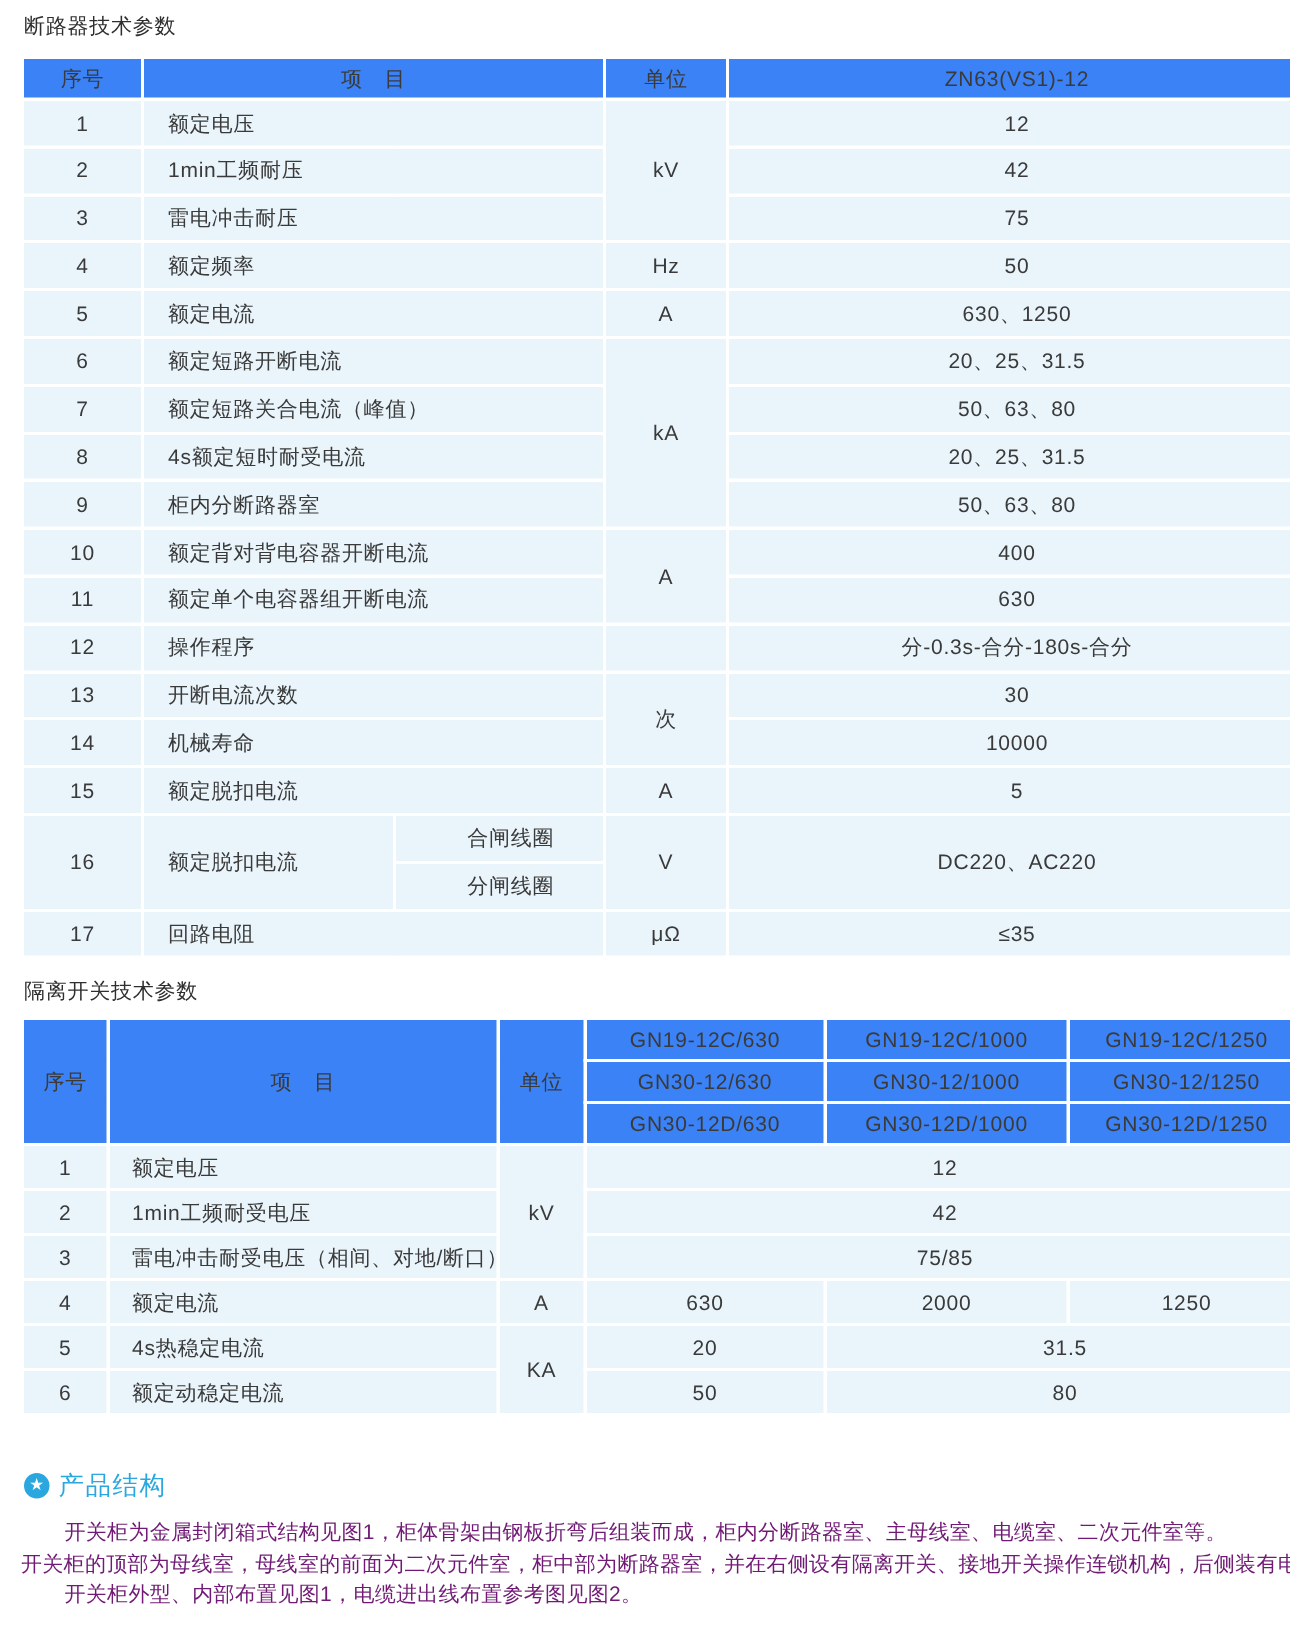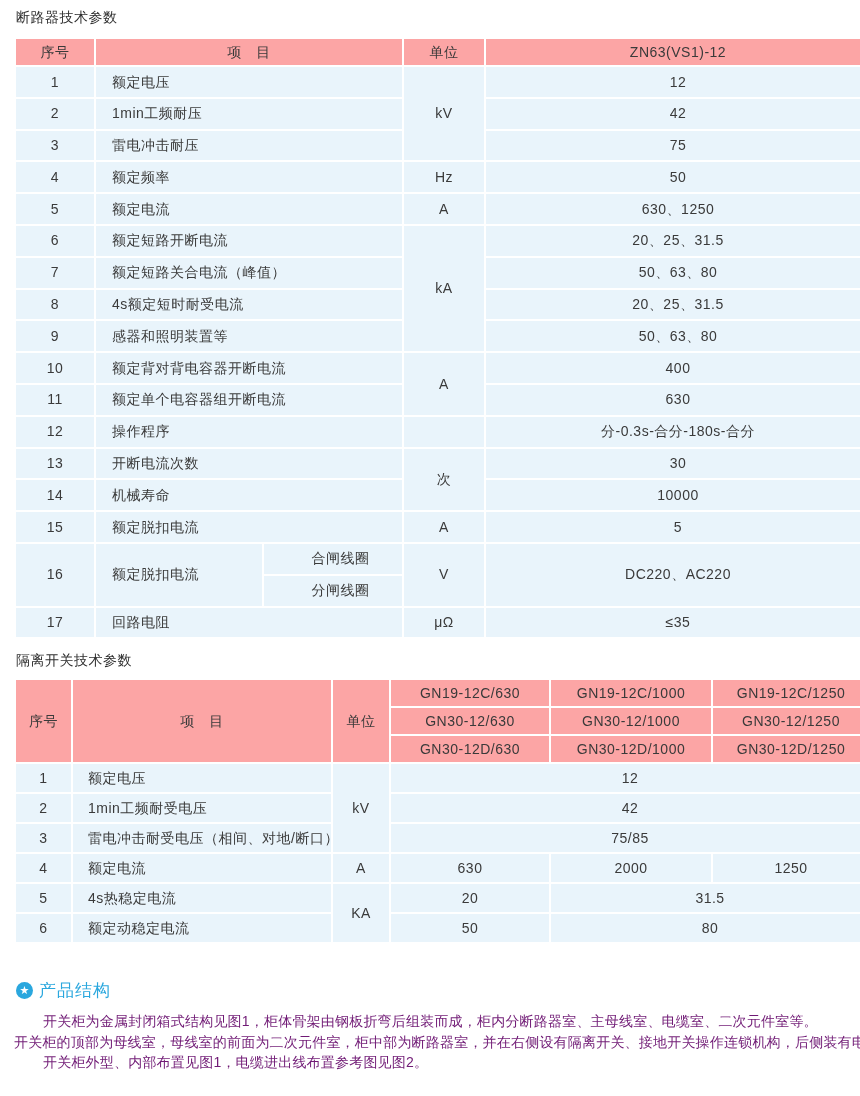--- a/index.html
+++ b/index.html
@@ -16,21 +16,21 @@
   .title1{padding:9px 0 10px 2px;}
   .title2{padding:13px 0 8px 2px;}
 
   table{border-collapse:collapse;table-layout:fixed;}
   td{
     border:2px solid #ffffff;background:#e9f4fb;
     font-size:14px;color:#3a3a3a;text-align:center;vertical-align:middle;
     padding:0;line-height:1.2;letter-spacing:0.5px;
     overflow:hidden;white-space:nowrap;
   }
-  td.hd{background:#fca5a5;color:#3a3a3a;}
+  td.hd{background:#3b82f6;color:#3a3a3a;}
   td.item{text-align:left;padding-left:16px;margin-left:16px;}
   .t2 td.item{padding-left:15px;}
   td.sub{text-align:center;padding-left:15px;}
 
   .t1{width:856px;}
   .t2{width:855px;}
   tr.h28{height:28px;}
   tr.h32{height:31.8px;}
   tr.h30{height:30px;}
 
@@ -112,21 +112,21 @@
       <td class="item" colspan="2">额定短路关合电流（峰值）</td>
       <td>50、63、80</td>
     </tr>
     <tr class="h32">
       <td>8</td>
       <td class="item" colspan="2">4s额定短时耐受电流</td>
       <td>20、25、31.5</td>
     </tr>
     <tr class="h32">
       <td>9</td>
-      <td class="item" colspan="2">感器和照明装置等</td>
+      <td class="item" colspan="2">柜内分断路器室</td>
       <td>50、63、80</td>
     </tr>
     <tr class="h32">
       <td>10</td>
       <td class="item" colspan="2">额定背对背电容器开断电流</td>
       <td rowspan="2">A</td>
       <td>400</td>
     </tr>
     <tr class="h32">
       <td>11</td>

